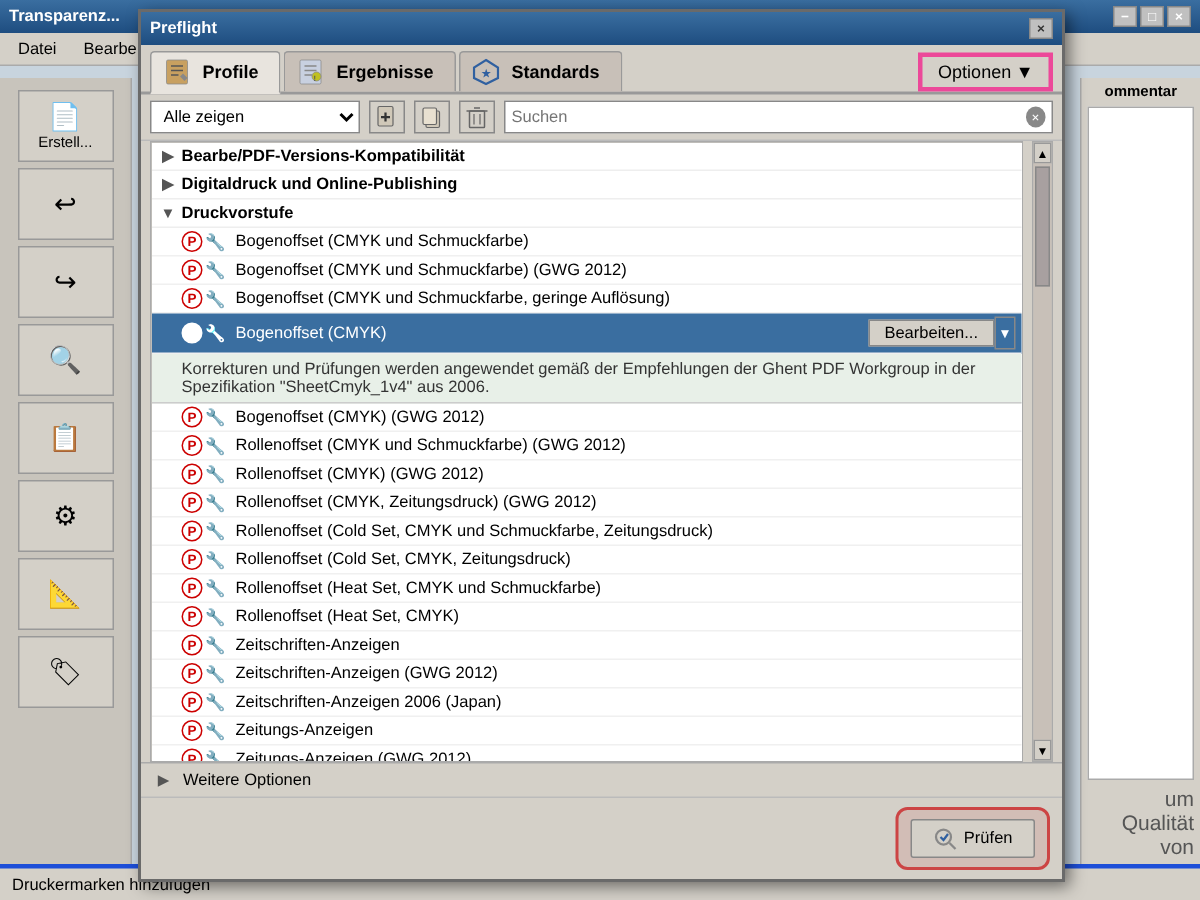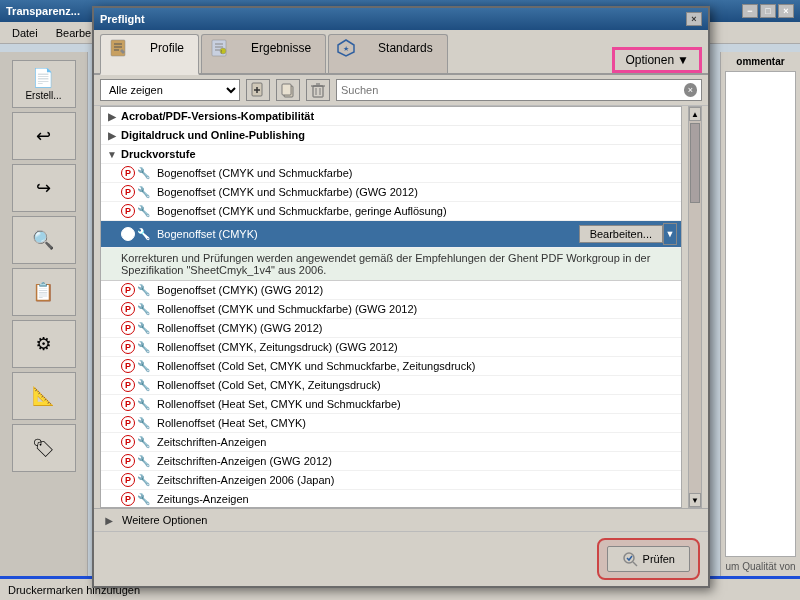--- a/index.html
+++ b/index.html
@@ -103,30 +103,31 @@
       align-items: flex-end;
       padding: 4px 6px 0 6px;
       border-bottom: 2px solid #999;
       flex-shrink: 0;
       position: relative;
     }
 
     .tab {
       display: flex;
       align-items: center;
-      padding: 4px 14px 16px 8px;
+      padding: 4px 14px 4px 8px;
       border: 1px solid #999;
       border-bottom: none;
       background: #c8c0b8;
       margin-right: 2px;
       cursor: pointer;
       border-radius: 3px 3px 0 0;
       font-size: 12px;
-      gap: 23px;
+      gap: 8px;
       position: relative;
+      font-weight: bold;
     }
 
     .tab.active {
       background: #e8e4de;
       border-bottom: 2px solid #e8e4de;
       z-index: 2;
       margin-bottom: -2px;
     }
 
     .tab-icon {
@@ -505,22 +506,22 @@
 
     .right-panel-content {
       flex: 1;
       background: white;
       border: 1px solid #aaa;
       width: 100%;
       margin-bottom: 4px;
     }
 
     .right-panel-bottom {
-      font-size: 10px;
-      text-align: left;
+      font-size: 14px;
+      text-align: right;
       color: #555;
     }
   </style>
 </head>
 <body>
 
 <div class="bg-app">
 
   <div class="bg-titlebar">
     <span>Transparenz...</span>
@@ -652,21 +653,21 @@
       <input class="search-input" type="text" placeholder="Suchen" style="">
       <div class="search-clear">×</div>
     </div>
   </div>
 
   <div class="list-container">
     <div class="list-content">
 
       <div class="tree-category">
         <span class="tree-arrow">▶</span>
-        <span>Acrobat/PDF-Versions-Kompatibilität</span>
+        <span>Bearbe/PDF-Versions-Kompatibilität</span>
       </div>
 
       <div class="tree-category">
         <span class="tree-arrow">▶</span>
         <span>Digitaldruck und Online-Publishing</span>
       </div>
 
       <div class="tree-category">
         <span class="tree-arrow">▼</span>
         <span>Druckvorstufe</span>

